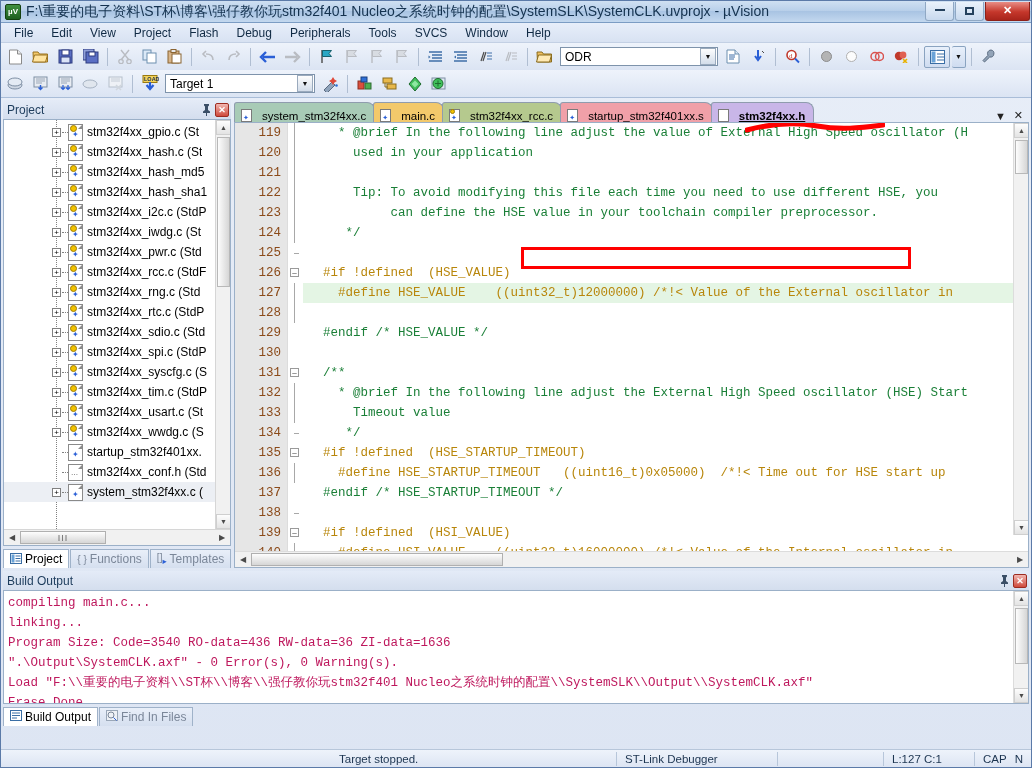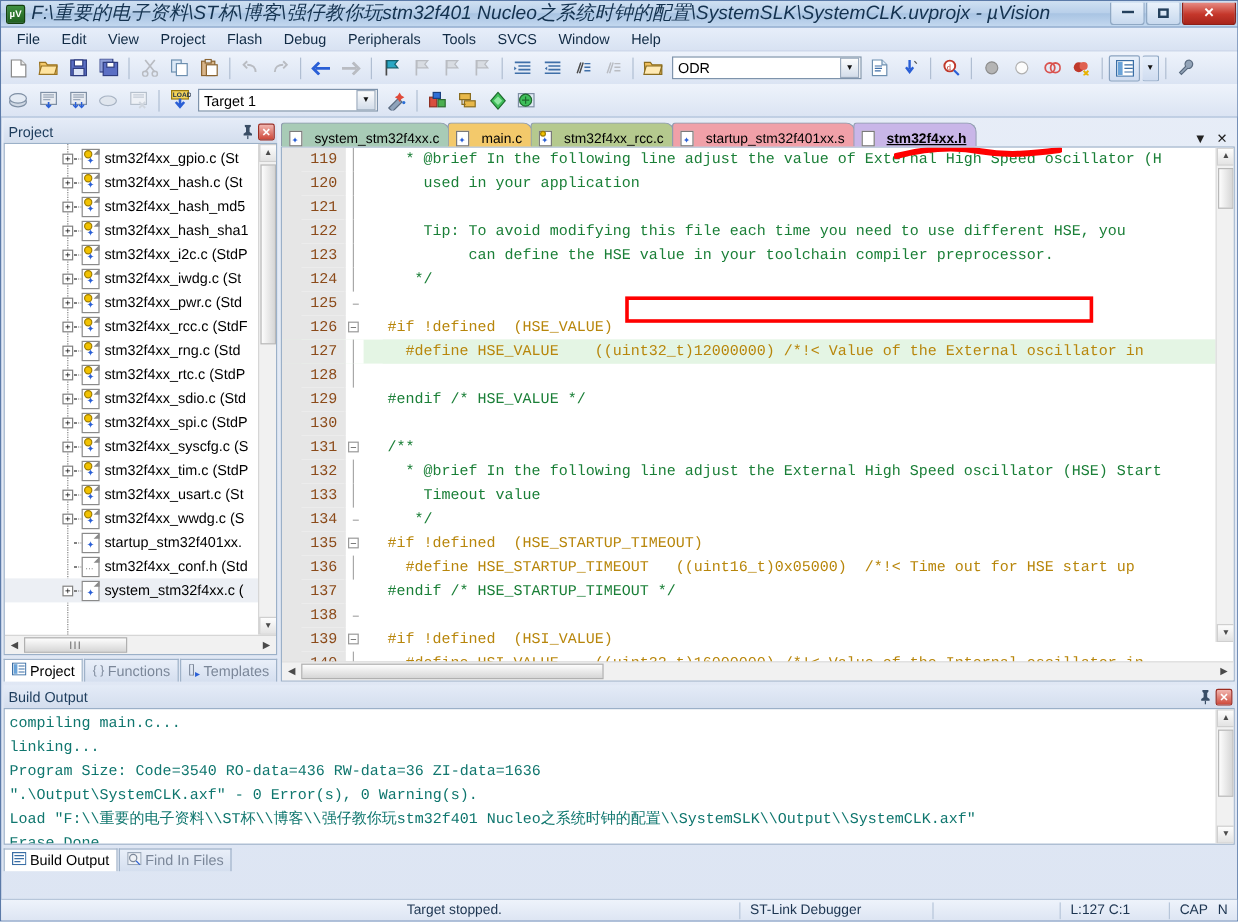--- a/index.html
+++ b/index.html
@@ -29,24 +29,23 @@
   }
   .tb-icon {
     width: 16px; height: 16px; margin-right: 5px;
     background: linear-gradient(to bottom,#3f8f3f,#1f5f1f);
     border: 1px solid #14400f; border-radius: 2px;
     color: #fff; font-size: 8px; font-weight: bold;
     display: flex; align-items: center; justify-content: center;
     line-height: 1;
   }
   .tb-title {
-    font-size: 16px; color: #14324f;
+    font-size: 14px; color: #14324f;
     white-space: nowrap; overflow: hidden;
     flex: 1;
-    font-style: italic;
   }
   .win-btns { display: flex; height: 20px; align-items: flex-start; margin-right: 1px;}
   .win-btn {
     width: 29px; height: 19px; margin-left: 1px;
     border: 1px solid #8fa8c4; border-top: none;
     border-radius: 0 0 3px 3px;
     background: linear-gradient(to bottom,#eaf2fb,#c8d9ee);
     display: flex; align-items: center; justify-content: center;
     font-size: 11px; color: #24405c;
   }
@@ -303,21 +302,21 @@
     font-size: 12px; color: #1d3c5c; padding-left: 4px;
     background: linear-gradient(to bottom,#e4ebf7,#d4deee);
   }
   .build-body {
     flex: 1; background: #fff; border: 1px solid #9bb0c8;
     position: relative; overflow: hidden;
   }
   .blines {
     position: absolute; left: 0; top: 0; right: 16px; bottom: 0;
     font-family: "Liberation Mono", monospace;
-    font-size: 12.5px; color: #0f766e; padding: 2px 0 0 4px;
+    font-size: 12.5px; color: #be185d; padding: 2px 0 0 4px;
   }
   .bline { height: 20px; line-height: 20px; white-space: pre; }
   .build-tabs {
     height: 20px; display: flex; align-items: flex-end; margin-top: 2px;
   }
   .btab {
     height: 19px; display: flex; align-items: center; gap: 3px;
     padding: 0 6px; font-size: 12px;
     border: 1px solid #9fb2c9; border-bottom: none;
     background: linear-gradient(to bottom,#e9eff9,#d5dfef);

